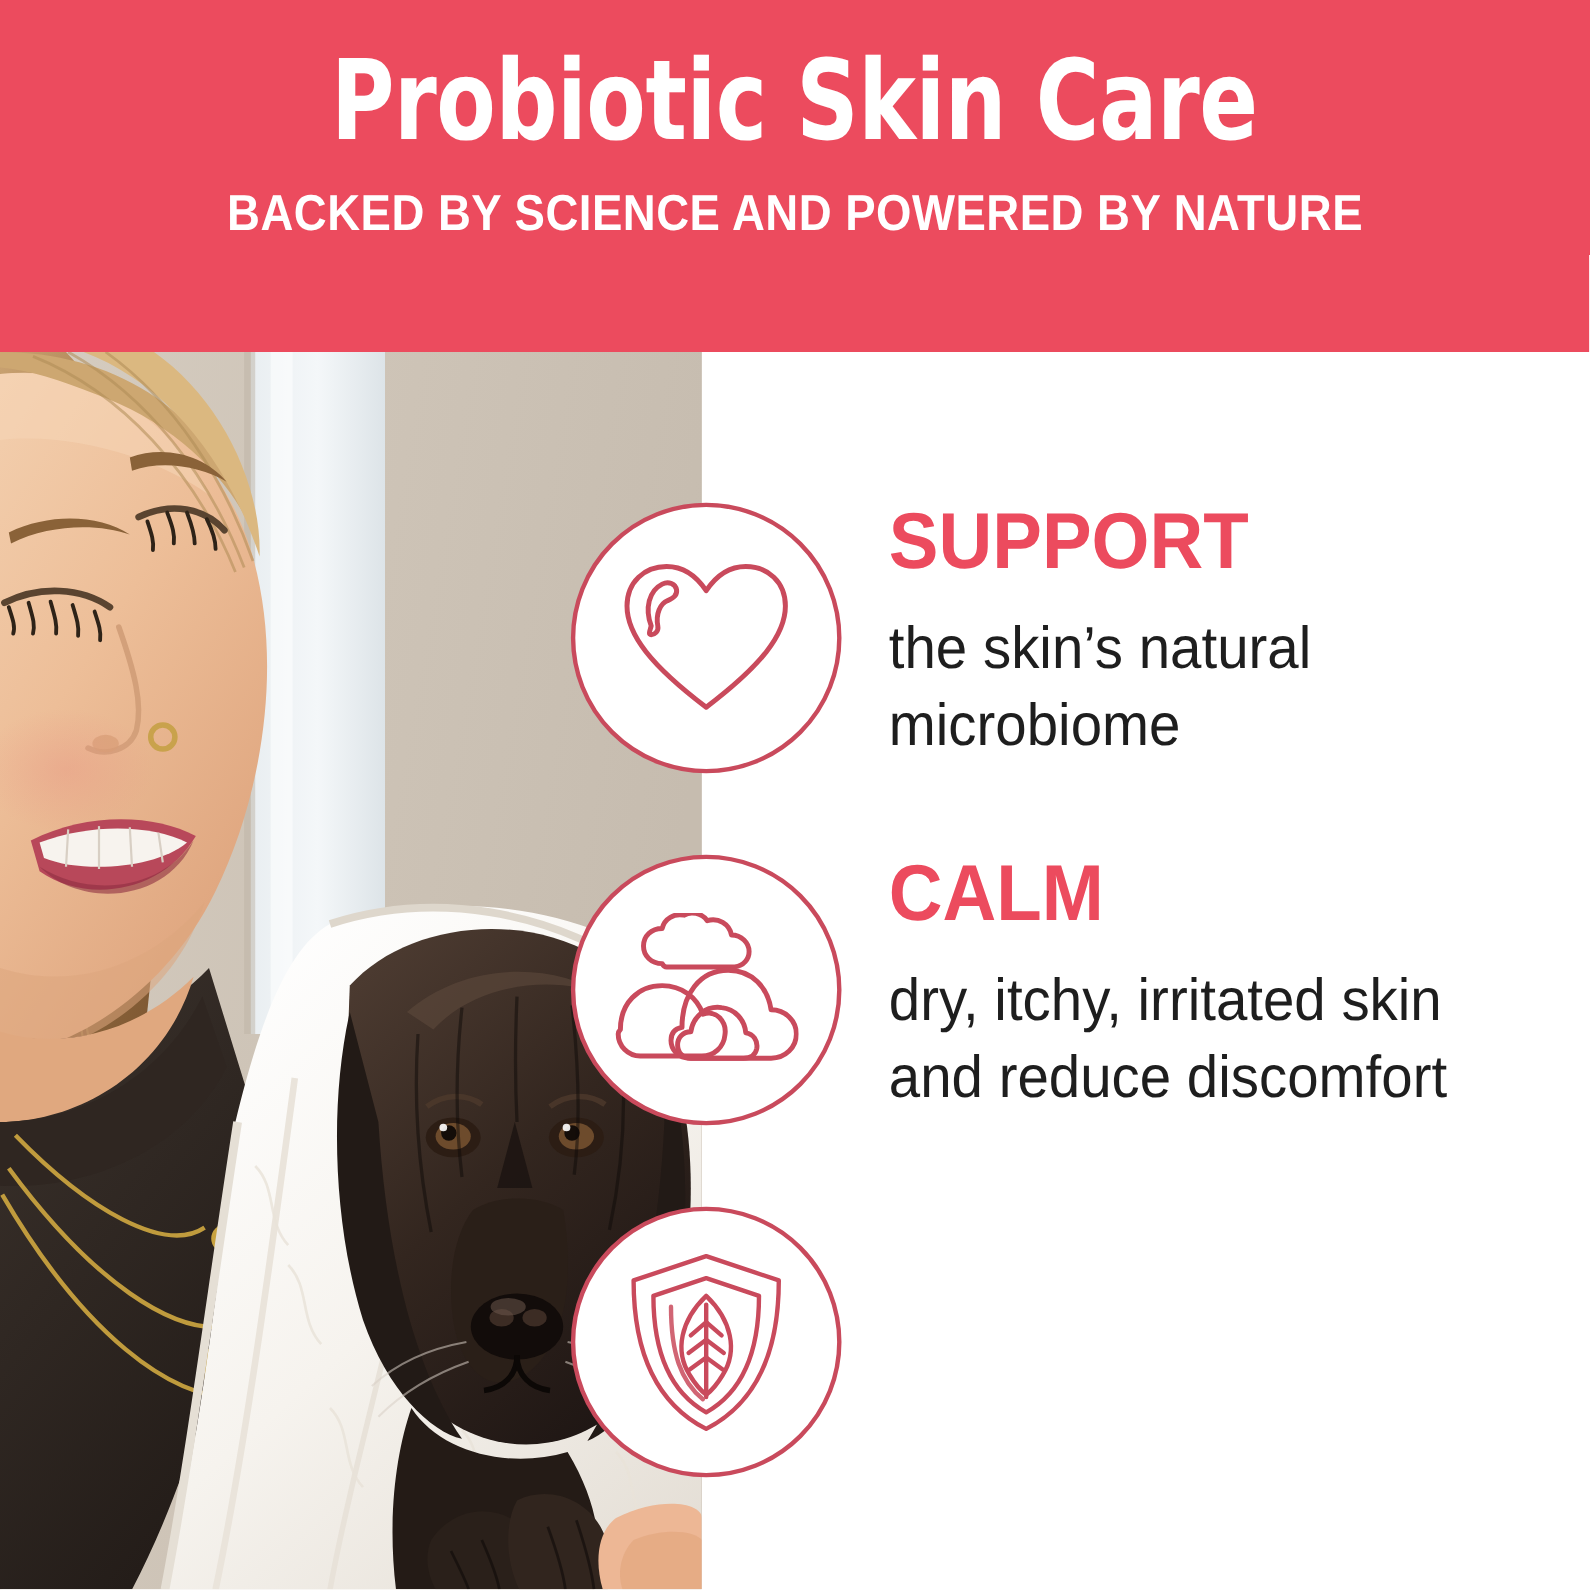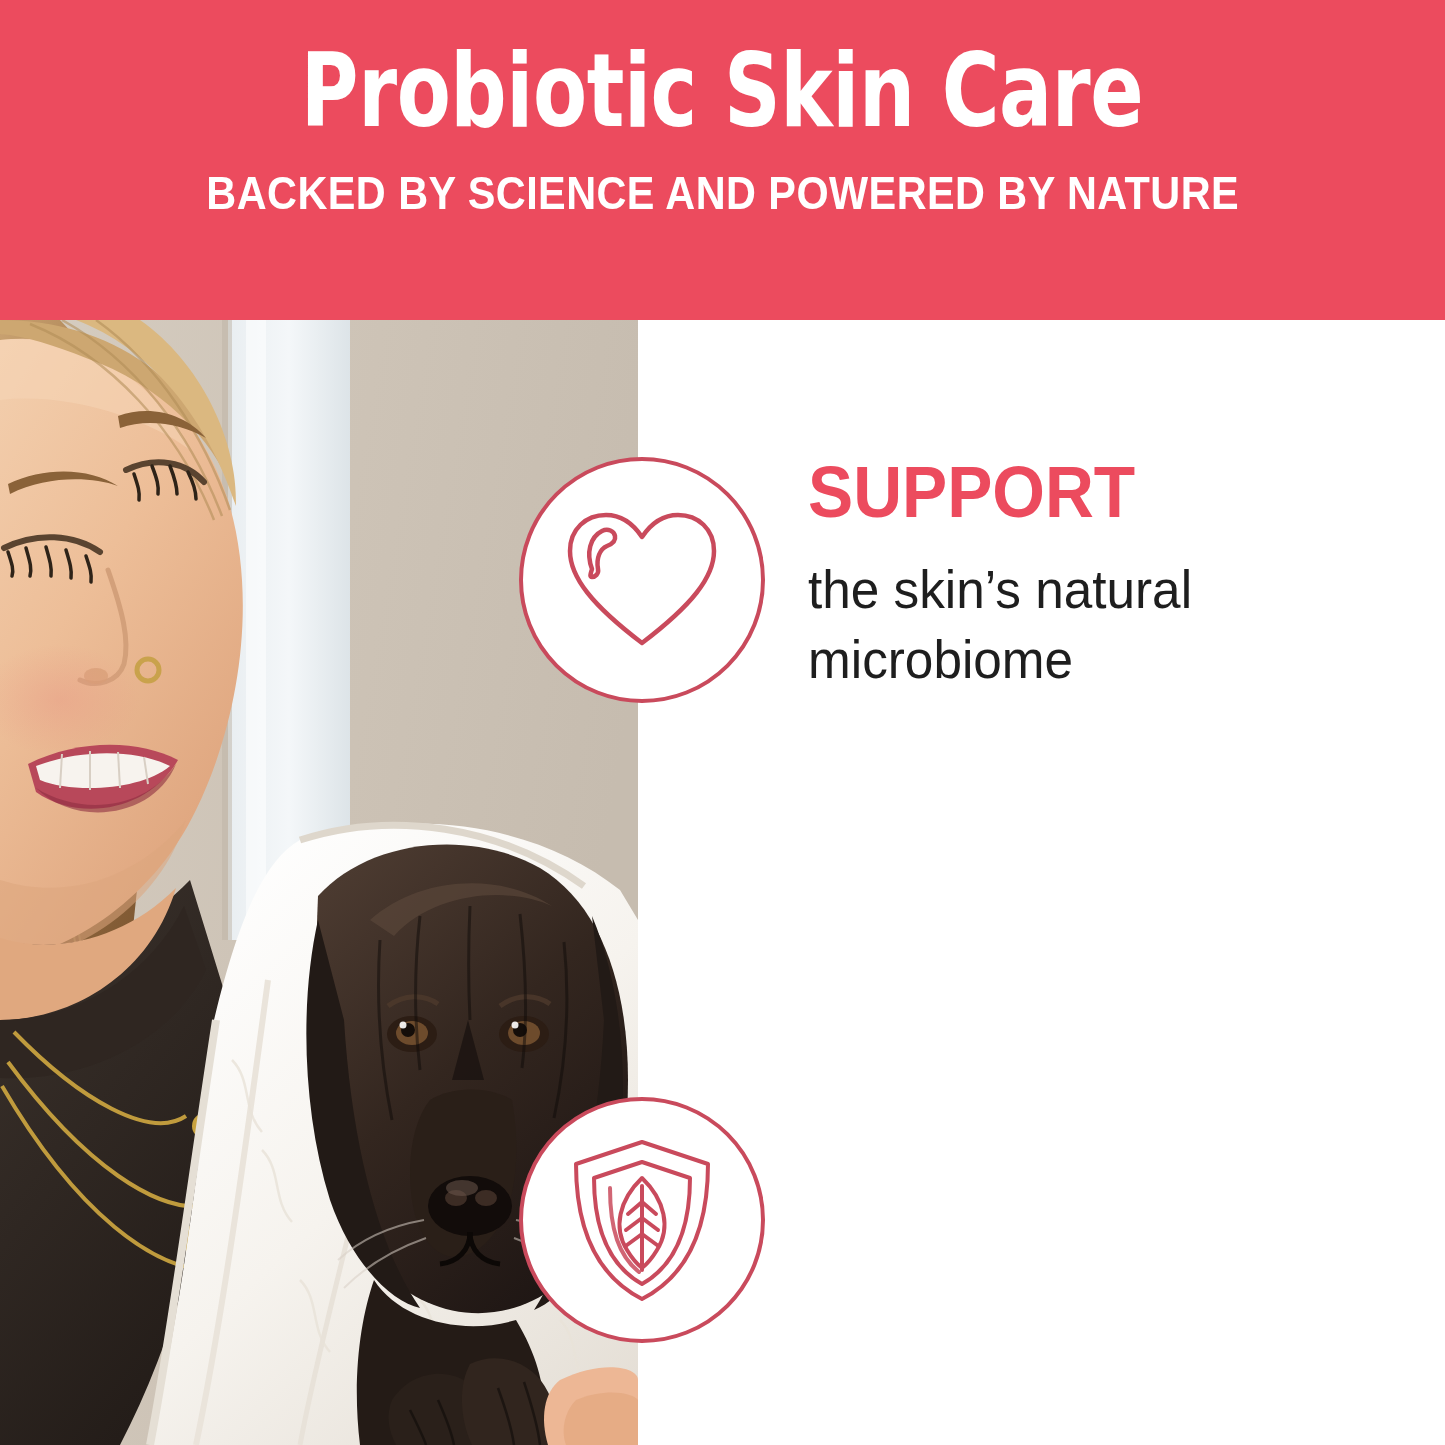--- a/index.html
+++ b/index.html
@@ -357,20 +357,41 @@
       </div>
       <div class="feature-text">
         <div class="feature-heading">SUPPORT</div>
         <div class="feature-body">
           <span class="line">the skin’s natural</span>
           <span class="line">microbiome</span>
         </div>
       </div>
     </div>
 
+    <div class="feature feature-2">
+      <div class="icon-circle">
+        <svg width="168" height="140" viewBox="0 0 168 140" fill="none" stroke="#c94a5c" stroke-width="4.5" stroke-linecap="round" stroke-linejoin="round">
+
+          <path d="M44 46 C34 46 27 39 27 30 C27 21 34 14 44 14 C46 5 55 0 64 2 C70 -2 80 0 85 7 C95 4 105 10 107 20 C116 20 123 27 123 35 C123 42 118 48 110 49 L48 49 C46 49 45 48 44 46 Z"></path>
+
+          <path d="M62 104 C62 74 78 52 104 52 C126 52 140 68 143 88 C156 88 166 98 166 110 C166 122 156 132 143 132 L70 132 C58 132 52 124 52 116 C52 109 56 105 62 104 Z"></path>
+
+          <path d="M6 106 C6 82 22 66 44 66 C62 66 76 77 81 92 C86 90 92 91 96 95 C100 99 102 105 101 111 C100 122 91 130 80 130 L24 130 C13 130 4 121 4 110 C4 108 5 107 6 106 Z"></path>
+
+          <path d="M70 132 C63 132 58 127 58 120 C58 113 63 108 70 108 C72 94 84 84 98 86 C110 87 119 97 120 109 C127 110 131 116 130 123 C129 129 124 132 118 132 Z"></path>
+        </svg>
+      </div>
+      <div class="feature-text">
+        <div class="feature-heading">CALM</div>
+        <div class="feature-body">
+          <span class="line">dry, itchy, irritated skin</span>
+          <span class="line">and reduce discomfort</span>
+        </div>
+      </div>
+    </div>
 
     <div class="feature feature-3">
       <div class="icon-circle">
         <svg width="150" height="165" viewBox="0 0 150 165" fill="none" stroke="#c94a5c" stroke-width="4" stroke-linecap="round" stroke-linejoin="round">
 
           <path d="M75 4 L141 26 C141 92 120 138 75 161 C30 138 9 92 9 26 Z"></path>
 
           <path d="M75 24 L123 40 C123 92 107 128 75 146 C43 128 27 92 27 40 Z"></path>
 
           <path d="M43 50 C43 92 52 118 72 134" opacity="0.85"></path>

